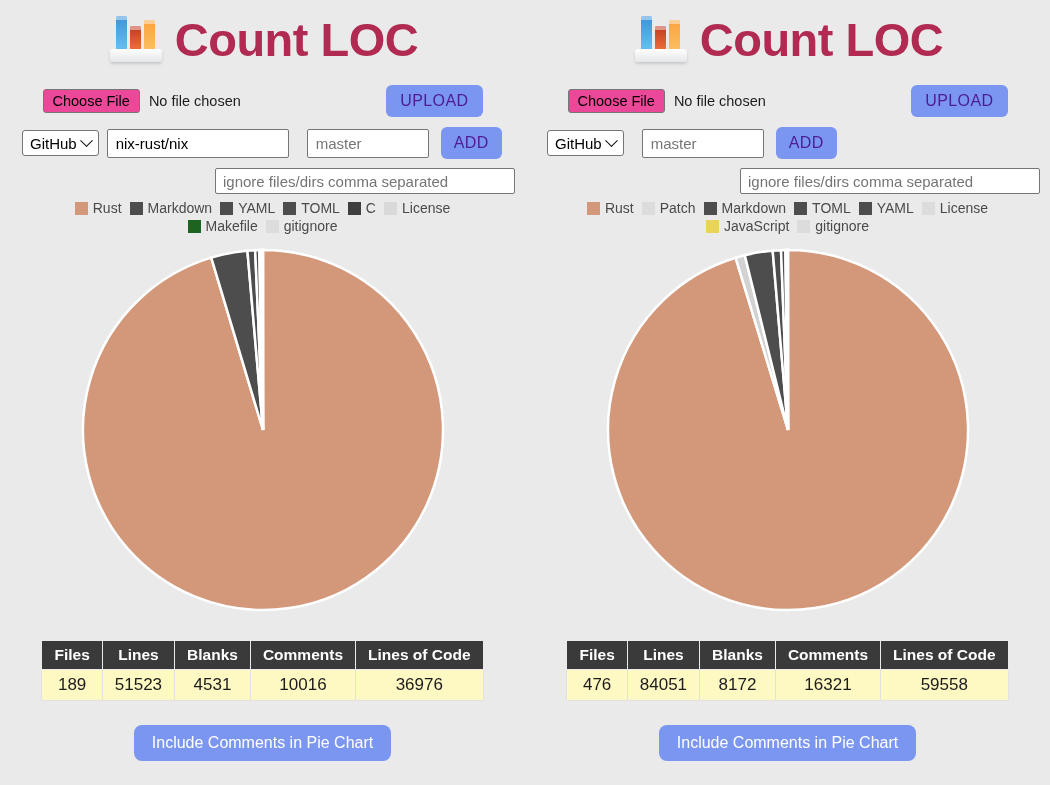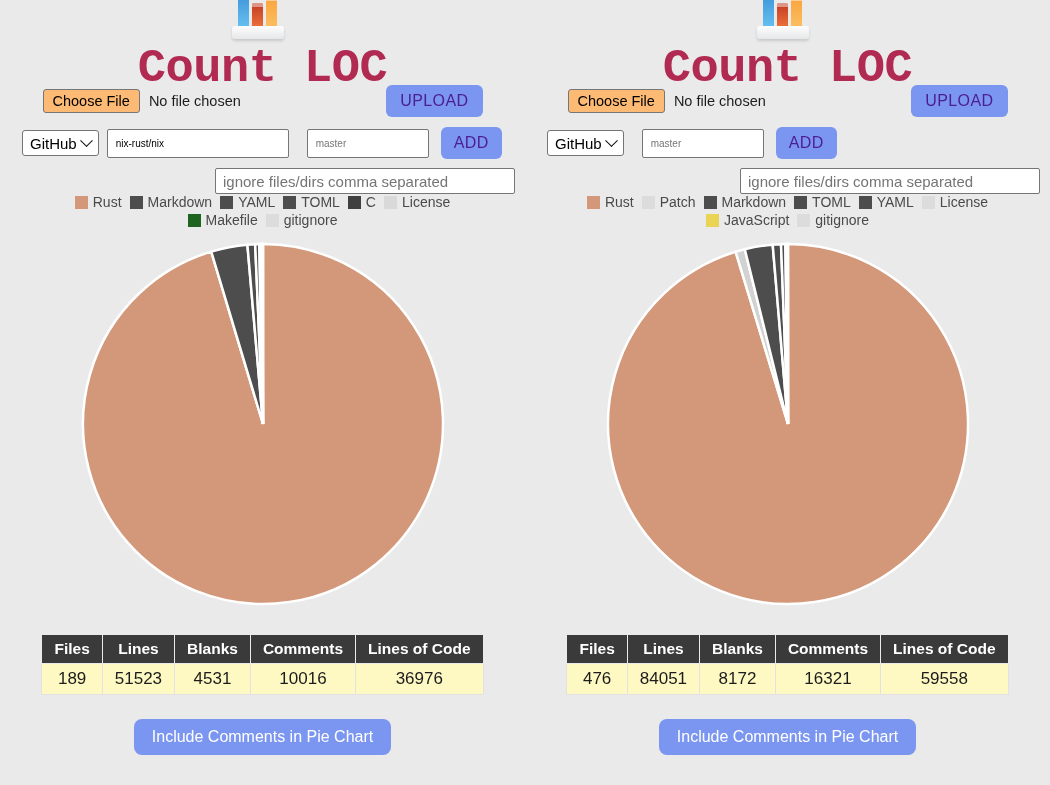--- a/index.html
+++ b/index.html
@@ -24,26 +24,25 @@
     height: 785px;
     display: flex;
     flex-direction: column;
     align-items: center;
     position: relative;
   }
 
   
   .brand {
     display: flex;
-    flex-direction: column;
+    flex-direction: row;
     align-items: center;
     justify-content: center;
     margin-top: 6px;
     height: 66px;
-    font-family: Liberation Mono, monospace;
   }
   .brand-logo {
     width: 58px;
     height: 58px;
     position: relative;
     margin-right: 10px;
     flex: none;
   }
   .brand-logo .tray {
     position: absolute;
@@ -84,21 +83,21 @@
   .row-upload {
     display: flex;
     flex-direction: row;
     align-items: center;
     width: 440px;
     margin-top: 14px;
     height: 30px;
   }
   .file-btn {
     border: 1px solid #767676;
-    background: #fdba74;
+    background: #ec4899;
     border-radius: 3px;
     font-size: 14.5px;
     padding: 3px 9px;
     color: #000;
     line-height: 1.15;
     font-family: "Liberation Sans", sans-serif;
     cursor: default;
     flex: none;
   }
   .file-label {
@@ -149,21 +148,21 @@
     display: inline-block;
     width: 9px; height: 9px;
     border-right: 1.7px solid #111;
     border-bottom: 1.7px solid #111;
     transform: rotate(45deg) translate(-2px,-2px);
   }
   .txt-input {
     border: 1px solid #767676;
     background: #fff;
     border-radius: 2px;
-    font-size: 10px;
+    font-size: 15px;
     font-family: "Liberation Sans", sans-serif;
     padding: 8px 8px;
     height: 29px;
     color: #000;
     outline: none;
   }
   .txt-input::placeholder { color: #757575; opacity: 1; }
   .inp-repo   { width: 182px; margin-left: 8px; }
   .inp-branch { width: 122px; margin-left: 18px; }
   .row-repo .blue-btn { margin-left: 12px; padding: 7px 13px; }
@@ -178,20 +177,21 @@
   .inp-ignore {
     width: 300px;
     height: 26px;
     font-size: 15px;
     padding: 3px 7px;
   }
 
   
   .legend {
     width: 460px;
+    margin-top: 6px;
     display: flex;
     flex-wrap: wrap;
     justify-content: center;
     align-items: center;
     row-gap: 2px;
   }
   .legend-item {
     display: inline-flex;
     align-items: center;
     margin: 0 4px;

